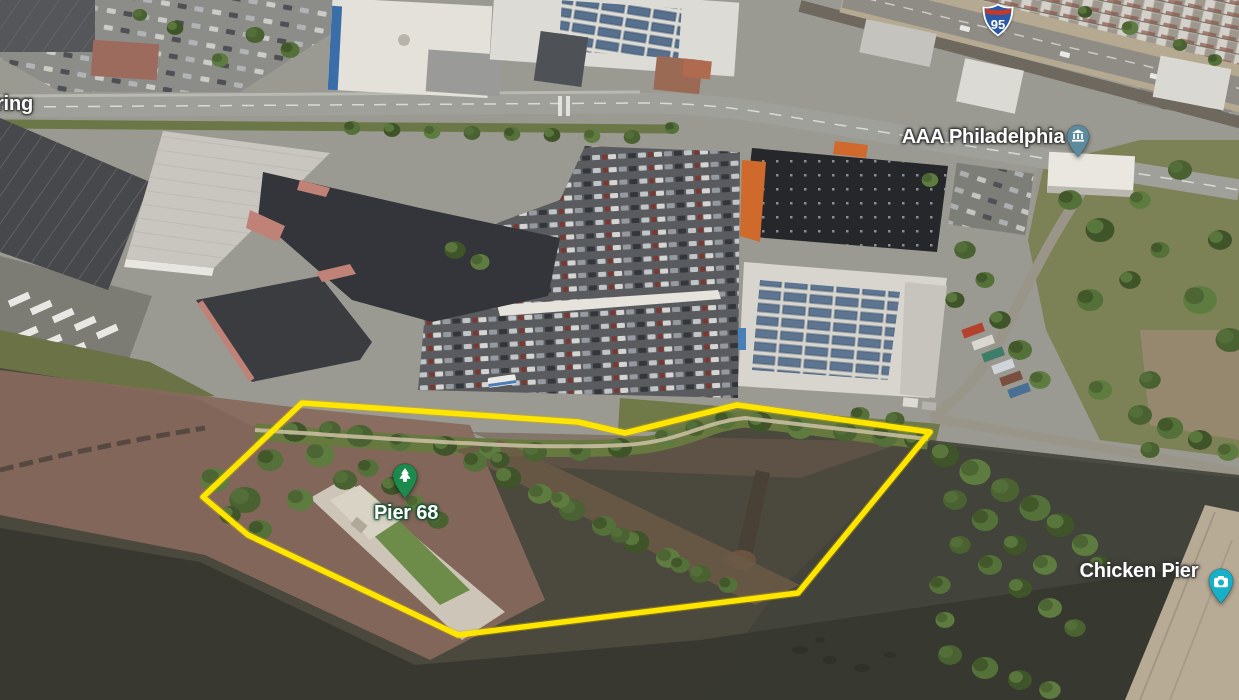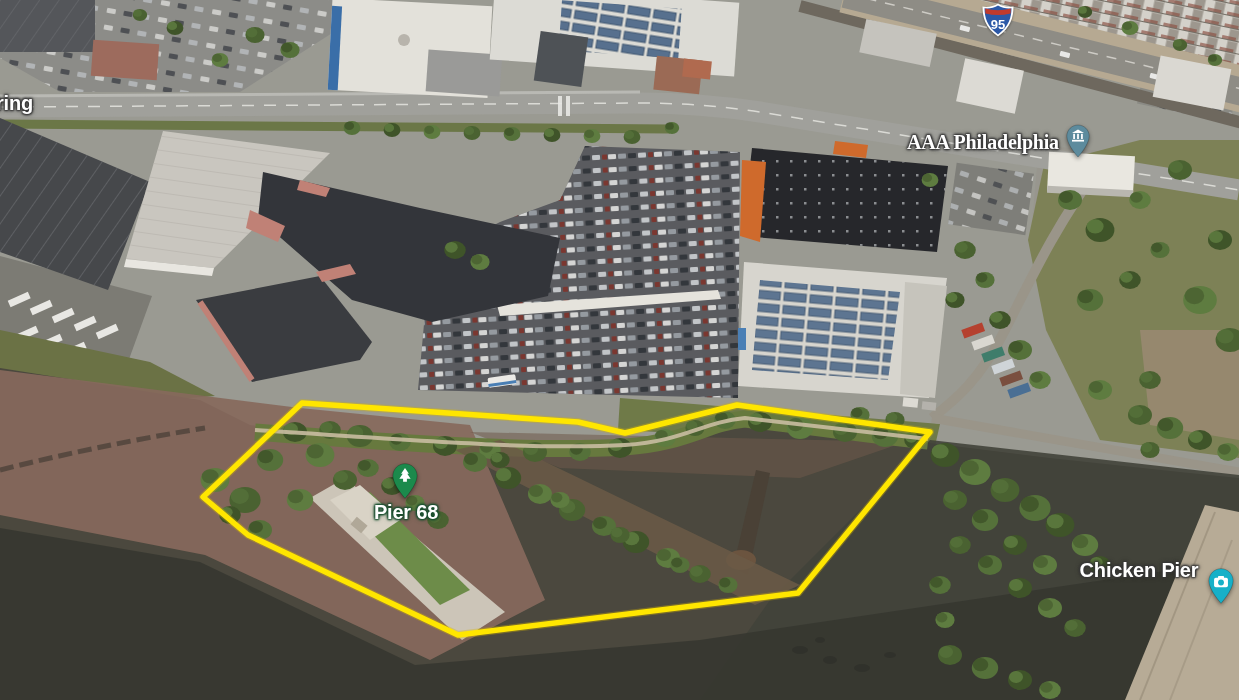--- a/index.html
+++ b/index.html
@@ -481,19 +481,19 @@
   <path d="M15,1 C7.3,1 1,7.3 1,15 C1,25.5 15,41 15,41 C15,41 29,25.5 29,15 C29,7.3 22.7,1 15,1 Z" stroke="rgba(0,0,0,.25)" stroke-width="1" fill="#17b0c8"></path>
   <g>
     <rect x="11.5" y="9.5" width="7" height="3.5" rx="1" fill="#ffffff"></rect>
     <rect x="7" y="11.5" width="16" height="11" rx="2" fill="#ffffff"></rect>
     <circle cx="15" cy="17" r="3.4" fill="#17b0c8"></circle>
   </g>
 </svg>
 
 <div class="map-label edge" style="left:-4px;top:92px;">ring</div>
 
-<div class="map-label" style="left:983px;top:131px;font-family:Liberation Serif, serif;">AAA Philadelphia</div>
+<div class="map-label" style="left:983px;top:125px;">AAA Philadelphia</div>
 
 <div class="map-label green-halo" style="left:406px;top:501px;">Pier 68</div>
 
 <div class="map-label" style="left:1139px;top:559px;">Chicken Pier</div>
 
 </div>
 
 </body></html>

